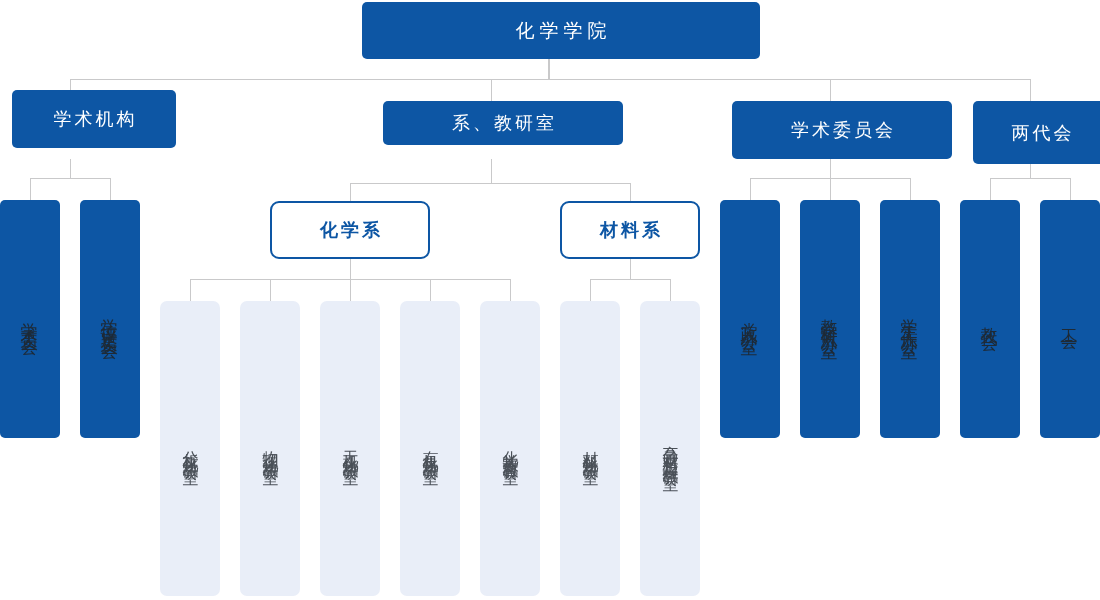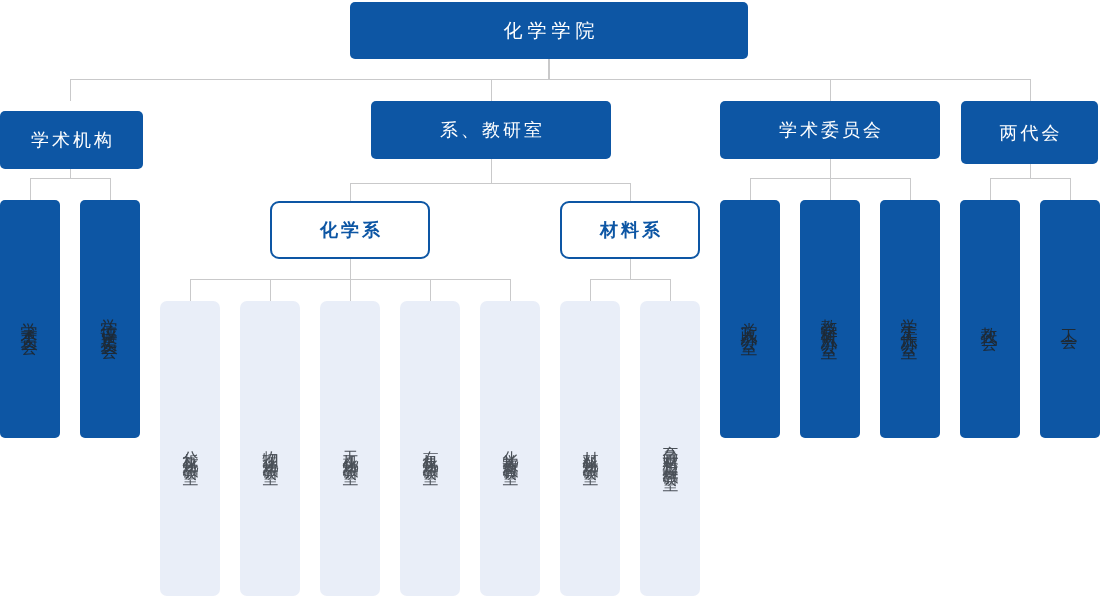--- a/index.html
+++ b/index.html
@@ -7,21 +7,21 @@
     position:relative;width:1100px;height:600px;background:#ffffff;
     overflow:hidden;font-family:"DejaVu Sans",sans-serif;
   }
   .node{
     position:absolute;display:flex;align-items:center;justify-content:center;
     box-sizing:border-box;white-space:nowrap;
   }
   
   .blue-h{
     background:#0d56a4;color:#ffffff;border-radius:5px;
-    font-size:18px;letter-spacing:3px;text-indent:3px;font-weight:400;
+    font-size:18px;letter-spacing:3px;text-indent:3px;font-weight:400;margin-left:12px;
   }
   .root-h{font-size:19px;letter-spacing:5px;text-indent:5px;}
   
   .blue-v{
     background:#0d56a4;color:#1e2a36;border-radius:5px;
     writing-mode:vertical-rl;text-orientation:upright;
     font-size:17px;letter-spacing:4px;font-weight:400;
   }
   
   .outline-h{
@@ -79,22 +79,22 @@
   <div class="line" style="left:430px;top:279px;width:1px;height:22px"></div>
   <div class="line" style="left:510px;top:279px;width:1px;height:22px"></div>
 
   <div class="line" style="left:630px;top:259px;width:1px;height:20px"></div>
   <div class="line" style="left:590px;top:279px;width:80px;height:1px"></div>
   <div class="line" style="left:590px;top:279px;width:1px;height:22px"></div>
   <div class="line" style="left:670px;top:279px;width:1px;height:22px"></div>
 
   <div class="node blue-h root-h" style="left:350px;top:2px;width:398px;height:57px">化学学院</div>
 
-  <div class="node blue-h" style="left:0px;top:111px;width:143px;height:58px">学术机构</div>
-  <div class="node blue-h" style="left:371px;top:101px;width:240px;height:58px">系、教研室</div>
+  <div class="node blue-h" style="left:0px;top:90px;width:164px;height:58px">学术机构</div>
+  <div class="node blue-h" style="left:371px;top:101px;width:240px;height:44px">系、教研室</div>
   <div class="node blue-h" style="left:720px;top:101px;width:220px;height:58px">学术委员会</div>
   <div class="node blue-h" style="left:961px;top:101px;width:137px;height:63px">两代会</div>
 
   <div class="node blue-v" style="left:0px;top:200px;width:60px;height:238px">学术委员会</div>
   <div class="node blue-v" style="left:80px;top:200px;width:60px;height:238px">学位评定委员会</div>
 
   <div class="node outline-h" style="left:560px;top:201px;width:140px;height:58px">材料系</div>
   <div class="node outline-h" style="left:270px;top:201px;width:160px;height:58px">化学系</div>
 
   <div class="node light-v" style="left:160px;top:301px;width:60px;height:295px">分析化学教研室</div>

